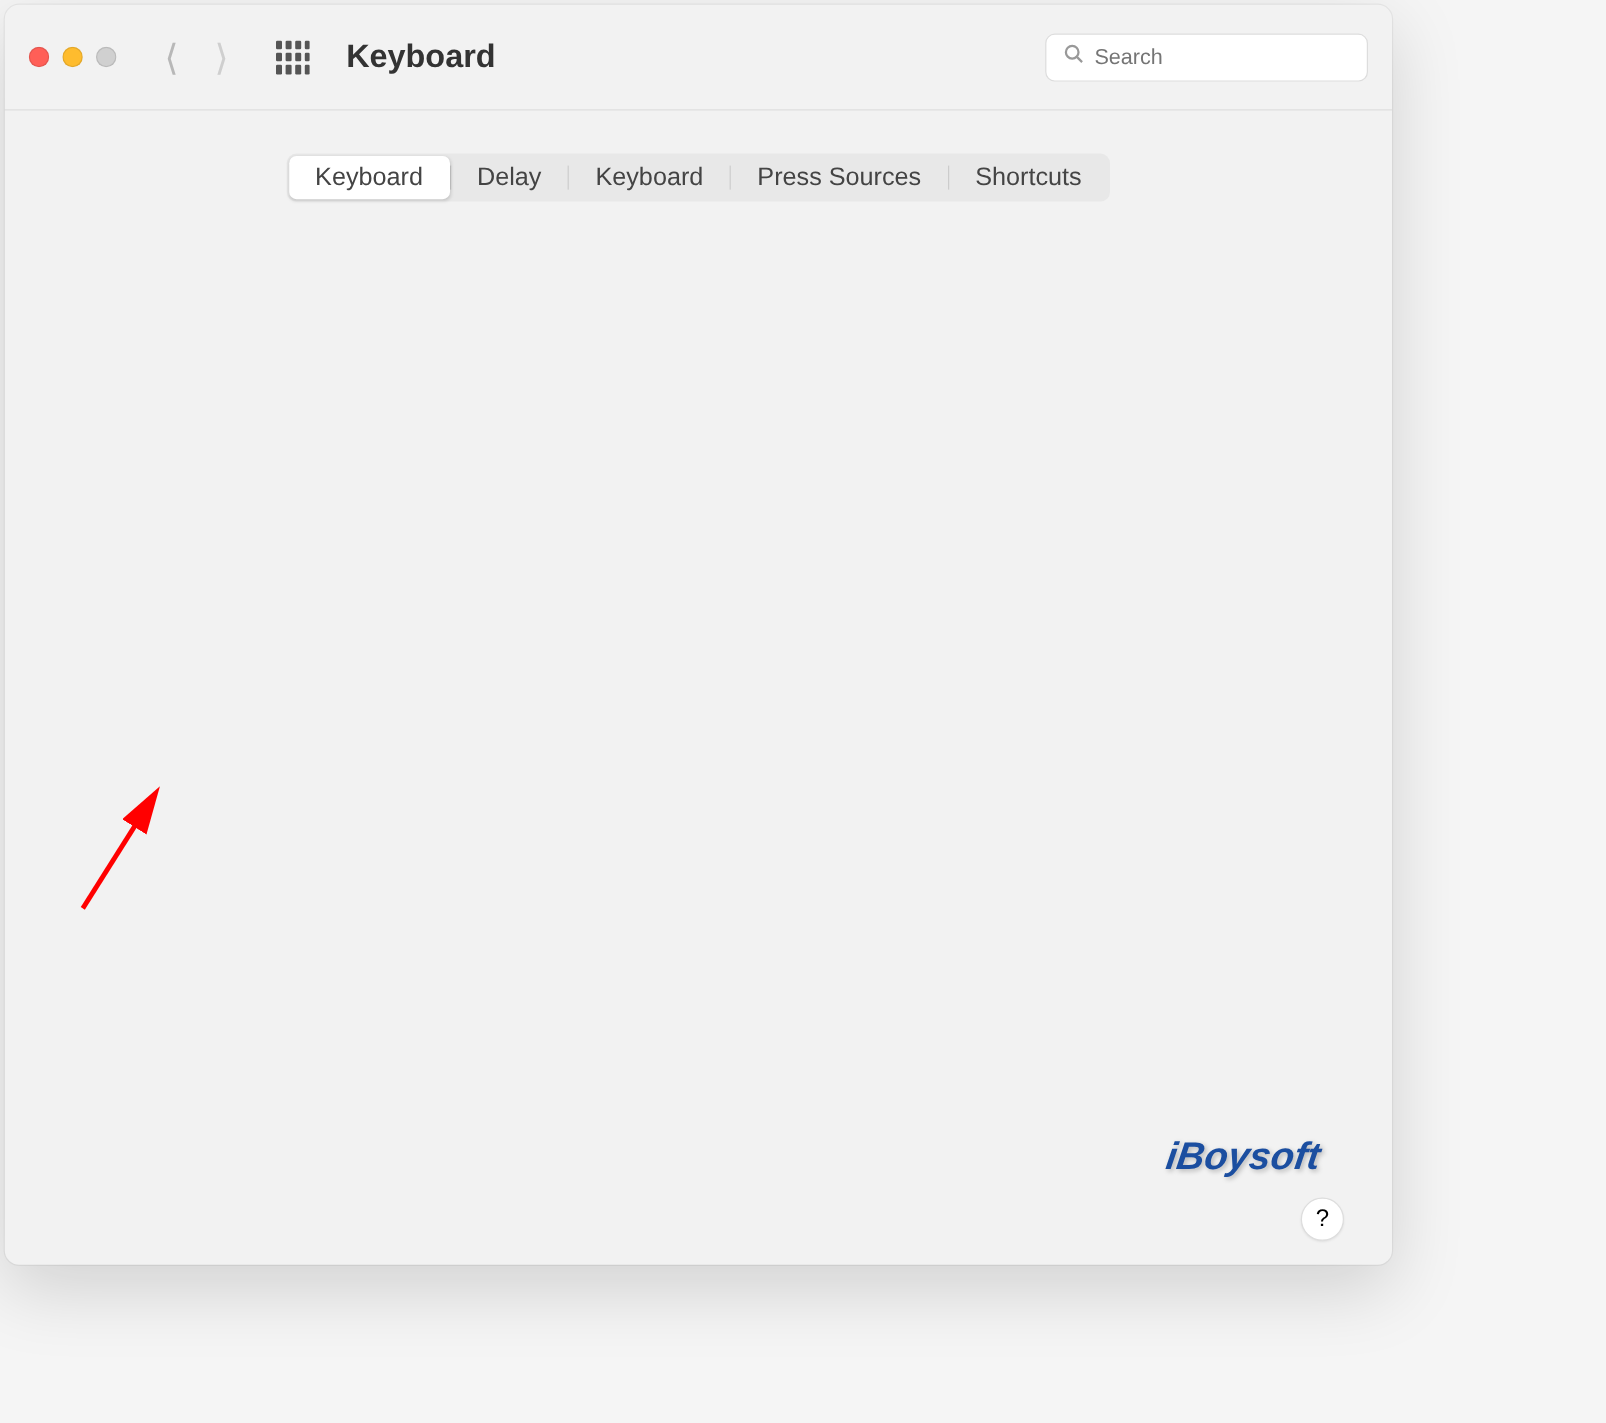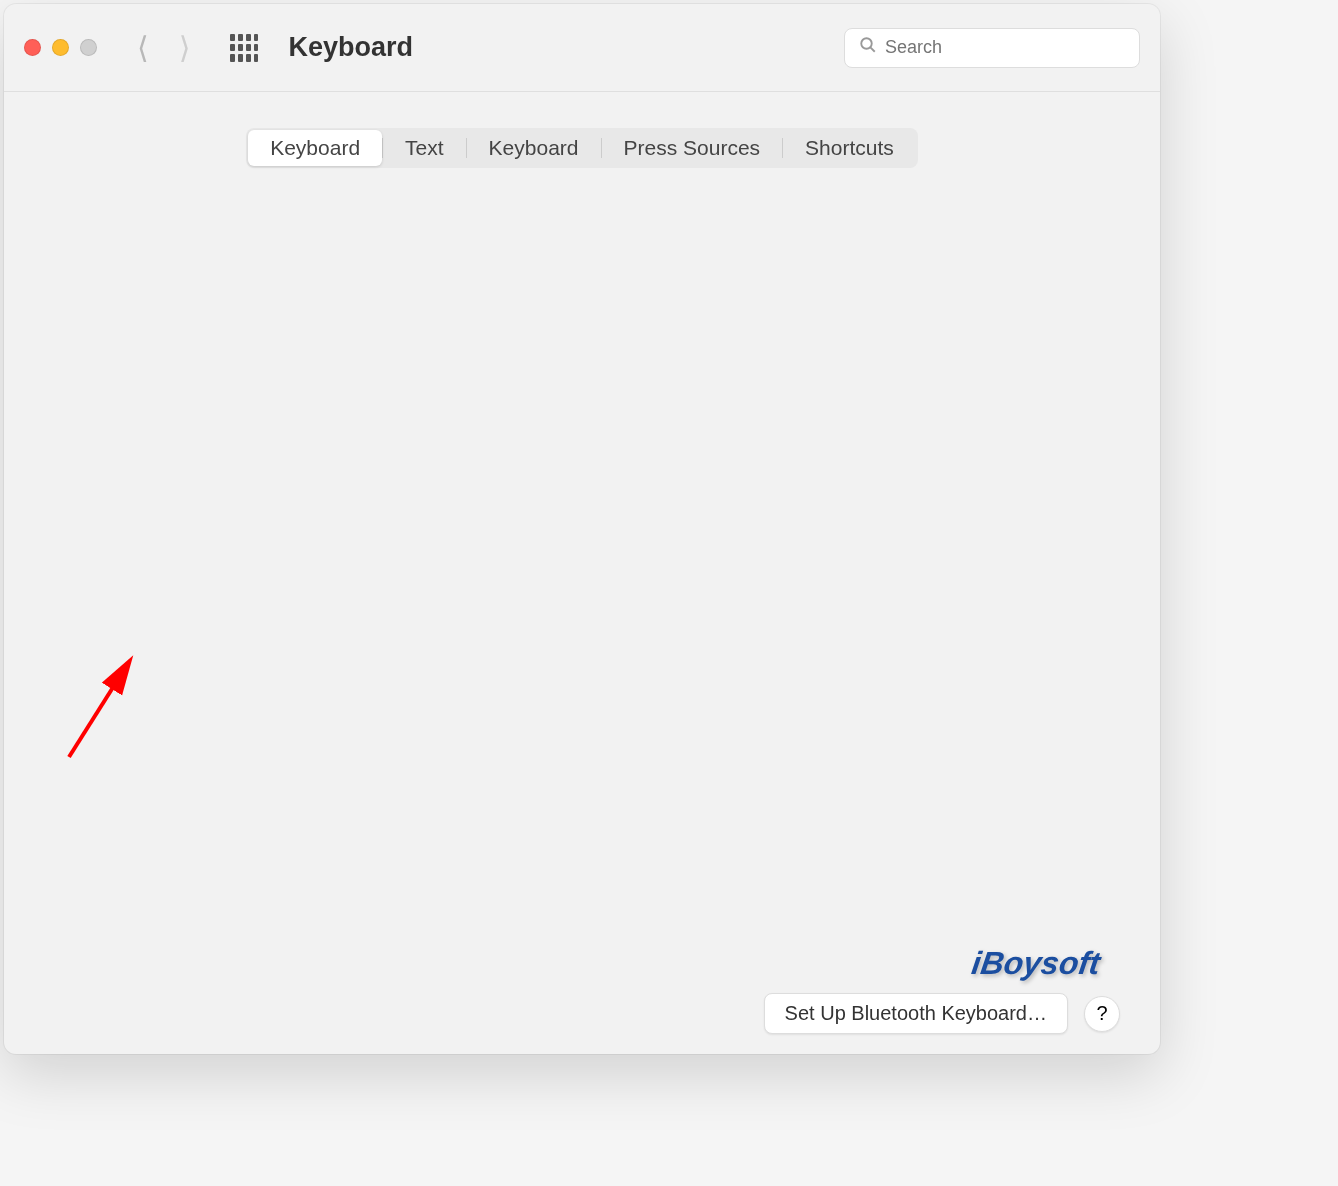--- a/index.html
+++ b/index.html
@@ -36,21 +36,21 @@
     .nav-arrow { font-size: 30px; color: #b8b8b8; cursor: pointer; font-weight: 400; }
     .nav-arrow.disabled { color: #cfcfcf; }
     .grid-icon {
       width: 28px; height: 28px; margin-right: 30px;
       display: grid; grid-template-columns: repeat(4,1fr); grid-template-rows: repeat(3,1fr);
       gap: 3px;
     }
     .grid-icon span { background: #555; border-radius: 1px; }
     .title { font-size: 27px; font-weight: 700; color: #333; flex: 1; }
     .search-box {
-      display: flex; align-items: center; width: 296px; height: 40px;
+      display: flex; align-items: center; width: 269px; height: 40px;
       background: #fff; border: 1px solid #ddd; border-radius: 8px;
       padding: 0 14px; gap: 8px;
     }
     .search-icon { color: #888; font-size: 20px; }
     .search-input {
       border: none; outline: none; background: transparent; flex: 1;
       font-size: 18px; color: #555;
     }
     .content {
       flex: 1; padding: 36px 0 0 0; display: flex; flex-direction: column;
@@ -175,21 +175,21 @@
           </svg>
       </span>
       <input class="search-input" placeholder="Search" style="">
     </div>
   </div>
 
   <div class="content">
     <div class="tabs">
       <div class="tab active">Keyboard</div>
       <div class="tab-sep"></div>
-      <div class="tab">Text</div>
+      <div class="tab">Delay</div>
       <div class="tab-sep"></div>
       <div class="tab">Keyboard</div>
       <div class="tab-sep"></div>
       <div class="tab">Press Sources</div>
       <div class="tab-sep"></div>
       <div class="tab">Shortcuts</div>
     </div>
 
     <div class="panel">
       <div class="sliders-row">
@@ -279,17 +279,16 @@
           <marker id="ah" markerWidth="10" markerHeight="10" refX="8" refY="3" orient="auto">
             <polygon points="0 0, 10 3, 0 6" fill="#ff0000"></polygon>
           </marker>
         </defs>
       <line x1="5" y1="110" x2="65" y2="15" stroke="#ff0000" stroke-width="4" marker-end="url(#ah)"></line>
     </svg>
 
     <div class="watermark">iBoysoft</div>
 
     <div class="bottom-controls">
-      <button class="button">Set Up Bluetooth Keyboard…</button>
       <div class="help-button">?</div>
     </div>
   </div>
 </div>
 
 </body></html>

